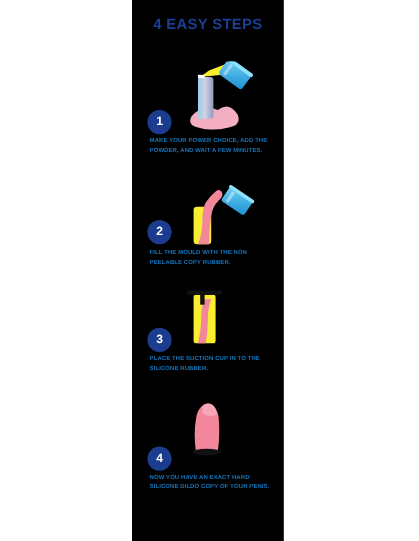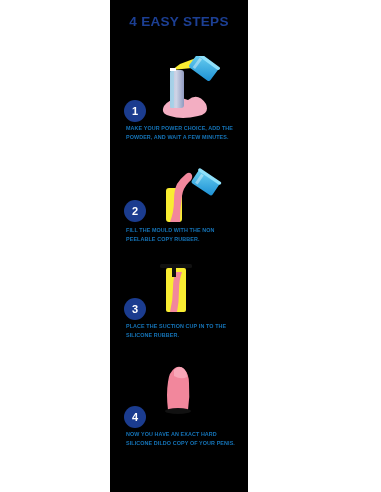--- a/index.html
+++ b/index.html
@@ -14,21 +14,21 @@
     overflow: hidden;
   }
   .page {
     position: relative;
     width: 381px;
     height: 492px;
     background: #ffffff;
   }
   .panel {
     position: absolute;
-    left: 110px;
+    left: 120px;
     top: 0;
     width: 138px;
     height: 492px;
     background: #000000;
     overflow: hidden;
   }
   .title {
     position: absolute;
     left: 0;
     top: 14px;

